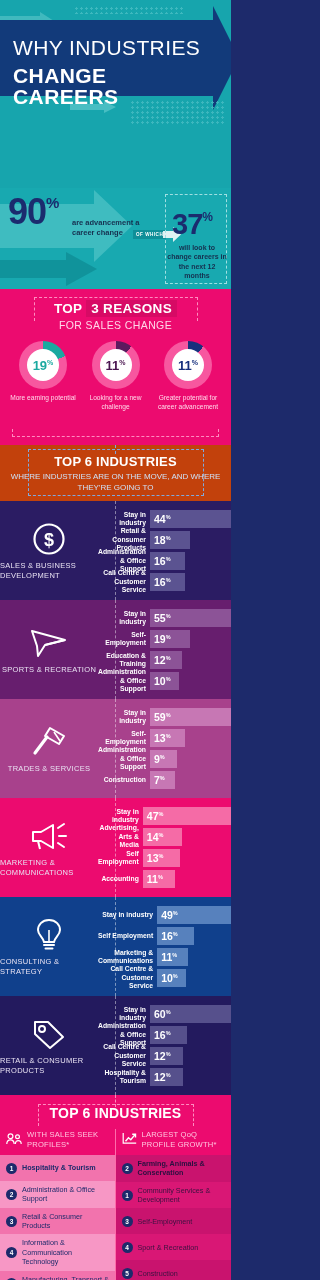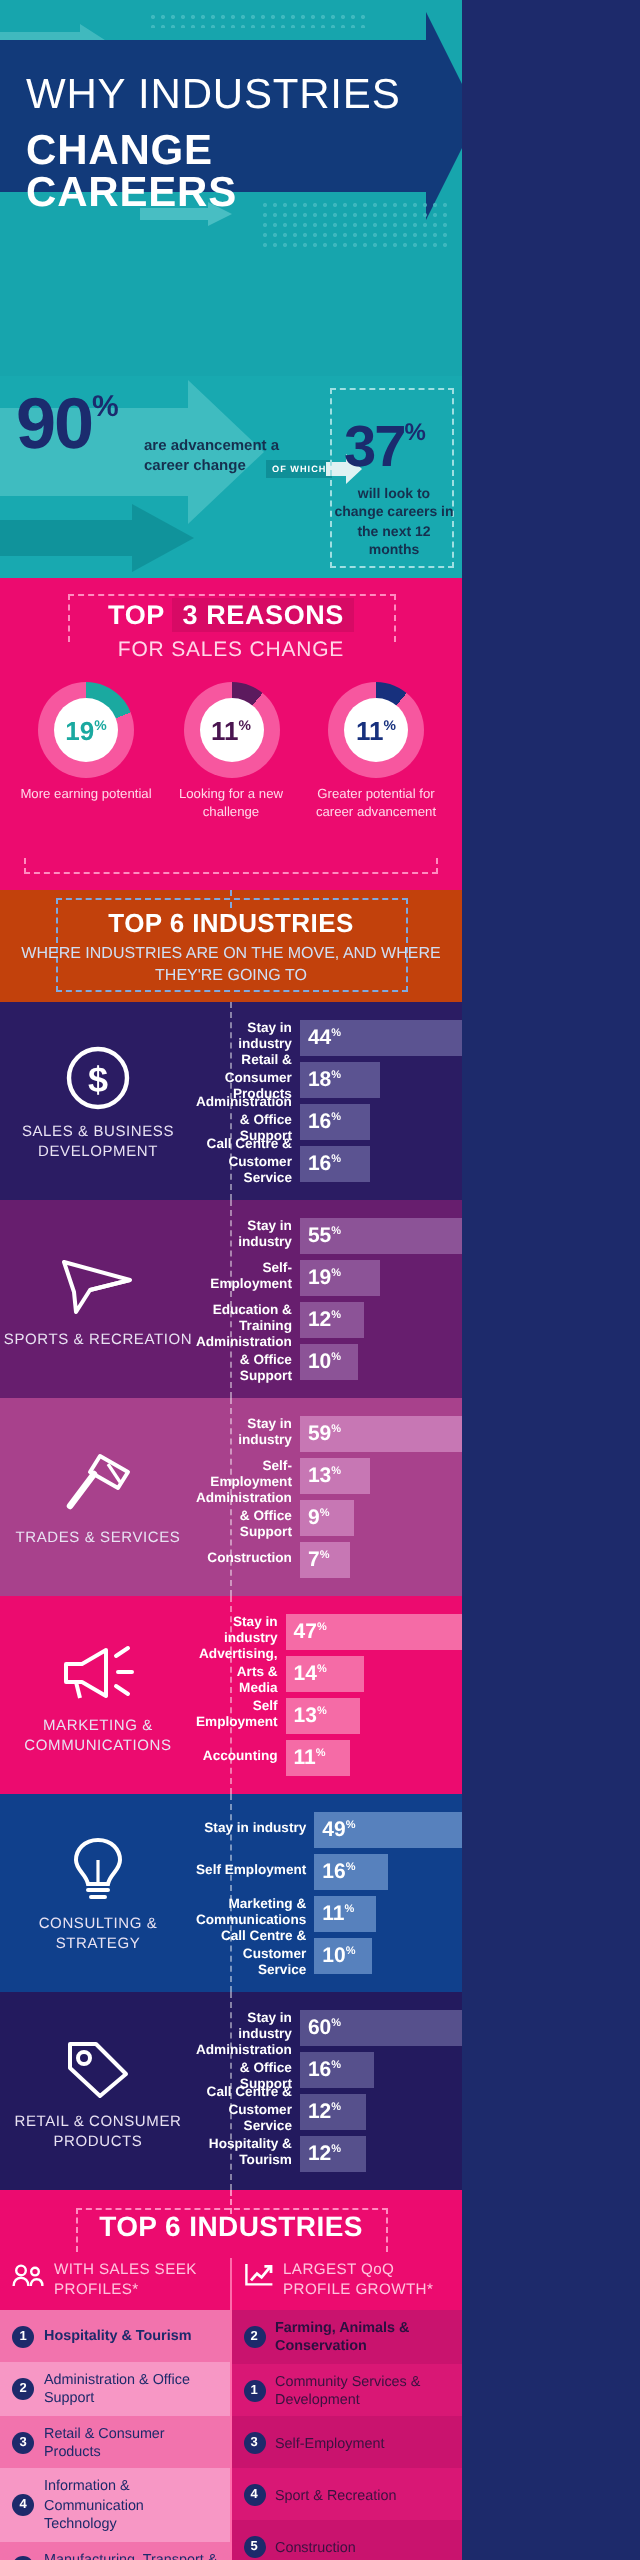--- a/index.html
+++ b/index.html
@@ -71,21 +71,21 @@
   .t6box{position:absolute;left:28px;top:4px;width:176px;height:47px;border:1px dashed #7fa9e0;}
   .t6head h2{position:relative;color:#fff;font-size:13px;font-weight:700;letter-spacing:.2px;}
   .t6head p{position:relative;color:#cfe0f6;font-size:8px;line-height:1.35;margin-top:3px;}
 
   
   .ind{position:relative;display:flex;padding:9px 6px 9px 0;}
   .ind .spine{position:absolute;left:115px;top:0;height:100%;border-left:1px dashed rgba(255,255,255,.45);}
   .ind .left{width:98px;flex:0 0 98px;display:flex;flex-direction:column;align-items:center;justify-content:center;
     position:relative;z-index:2;}
   .ind .icon{height:36px;display:flex;align-items:center;justify-content:center;}
-  .ind .iname{margin-top:4px;color:#e9e2f3;font-size:7.5px;line-height:1.3;text-align:center;letter-spacing:.3px;}
+  .ind .iname{margin-top:4px;color:#e9e2f3;font-size:7.5px;line-height:1.3;letter-spacing:.3px;}
   .ind .right{flex:1;display:flex;flex-direction:column;justify-content:center;gap:3px;}
   .brow{display:flex;align-items:center;height:18px;}
   .brow .blabel{flex:1;text-align:right;padding-right:4px;font-size:6.8px;line-height:1.25;font-weight:600;}
   .brow .bwrap{position:relative;height:18px;}
   .brow .bar{height:18px;display:flex;align-items:center;padding-left:4px;}
   .brow .bar b{font-size:10.5px;font-weight:700;line-height:1;}
   .brow .bar b sup{font-size:5.5px;vertical-align:4px;}
 
   
   .t5{position:relative;background:#ec0b6f;padding-top:10px;}

